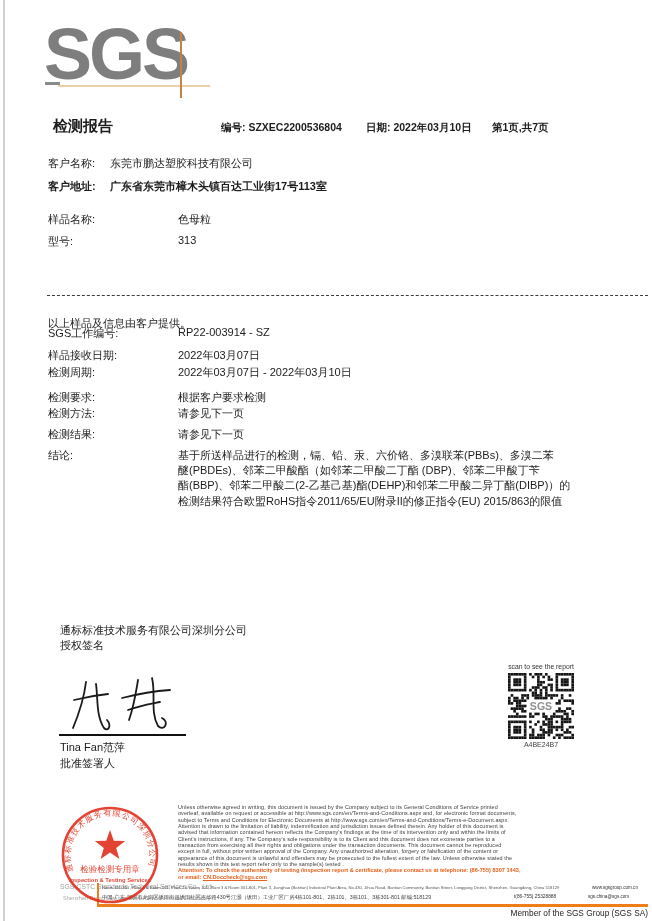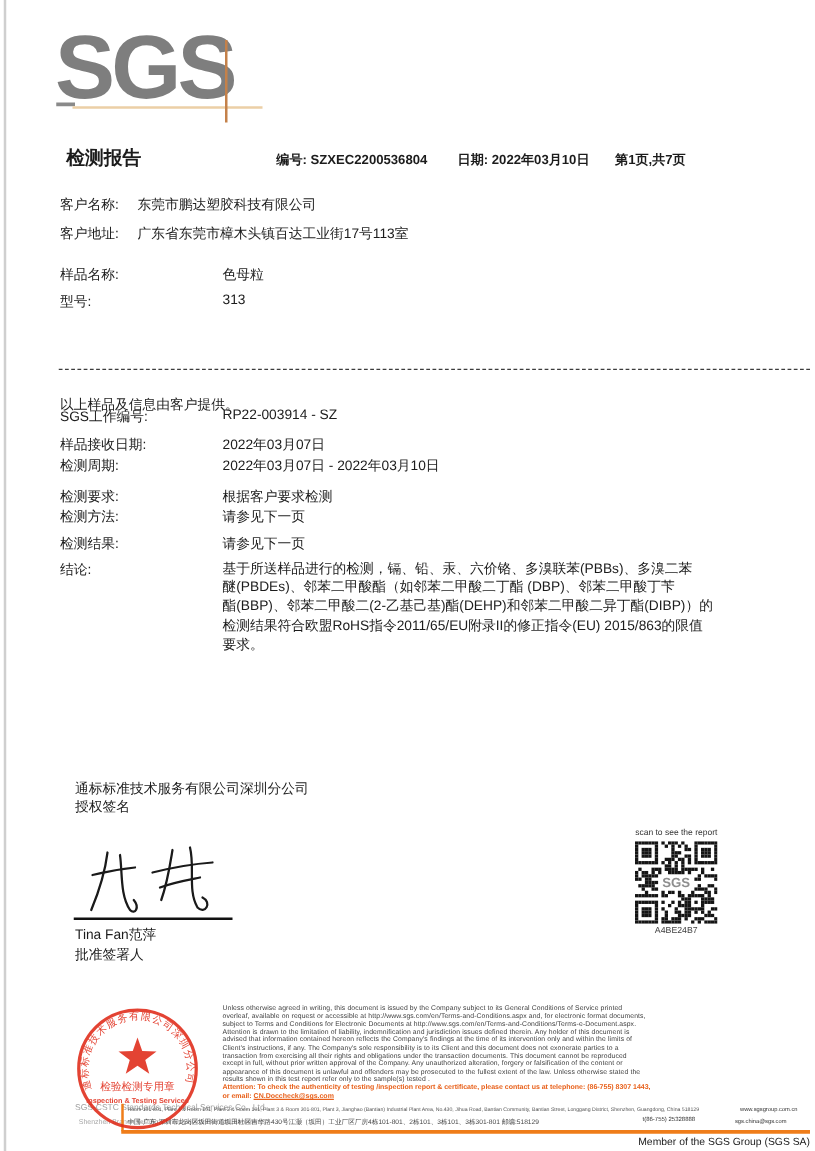--- a/index.html
+++ b/index.html
@@ -61,21 +61,21 @@
 
   <div class="doc-title">检测报告</div>
   <div class="hmeta nw" style="left:202px;"><span>编号:</span> <span>SZXEC2200536804</span></div>
   <div class="hmeta nw" style="left:347px;"><span>日期:</span> <span>2022年03月10日</span></div>
   <div class="hmeta nw" style="left:473px;">第1页,共7页</div>
 
   <div class="frow" style="top:156px;">
     <span class="lbl">客户名称:</span>
     <span class="v1">东莞市鹏达塑胶科技有限公司</span>
   </div>
-  <div class="frow" style="top:179px;">
+  <div class="frow" style="top:179px;font-weight:bold;">
     <span class="lbl">客户地址:</span>
     <span class="v1">广东省东莞市樟木头镇百达工业街17号113室</span>
   </div>
 
   <div class="frow" style="top:212px;">
     <span class="lbl">样品名称:</span>
     <span class="v2">色母粒</span>
   </div>
   <div class="frow" style="top:234px;">
     <span class="lbl">型号:</span>
@@ -113,21 +113,20 @@
   </div>
 
   <div class="frow" style="top:448px;">
     <span class="lbl">结论:</span>
   </div>
   <div class="conclusion-lines">
     <div>基于所送样品进行的检测，镉、铅、汞、六价铬、多溴联苯(PBBs)、多溴二苯</div>
     <div>醚(PBDEs)、邻苯二甲酸酯（如邻苯二甲酸二丁酯 (DBP)、邻苯二甲酸丁苄</div>
     <div>酯(BBP)、邻苯二甲酸二(2-乙基己基)酯(DEHP)和邻苯二甲酸二异丁酯(DIBP)）的</div>
     <div>检测结果符合欧盟RoHS指令2011/65/EU附录II的修正指令(EU) 2015/863的限值</div>
-    <div>要求。</div>
   </div>
 
   <div class="sig-txt" style="top:623px;">通标标准技术服务有限公司深圳分公司</div>
   <div class="sig-txt" style="top:638px;">授权签名</div>
   <svg class="signature-svg" viewBox="0 0 140 58">
     <g fill="none" stroke="#1a1a1a" stroke-width="1.8" stroke-linecap="round">
       <path d="M16,24 C28,21 40,19 50,18"></path>
       <path d="M28,6 C26,22 20,40 15,52"></path>
       <path d="M38,8 C40,22 38,40 46,52 C50,56 54,50 49,44"></path>
       <path d="M64,22 C80,18 98,15 112,14"></path>

